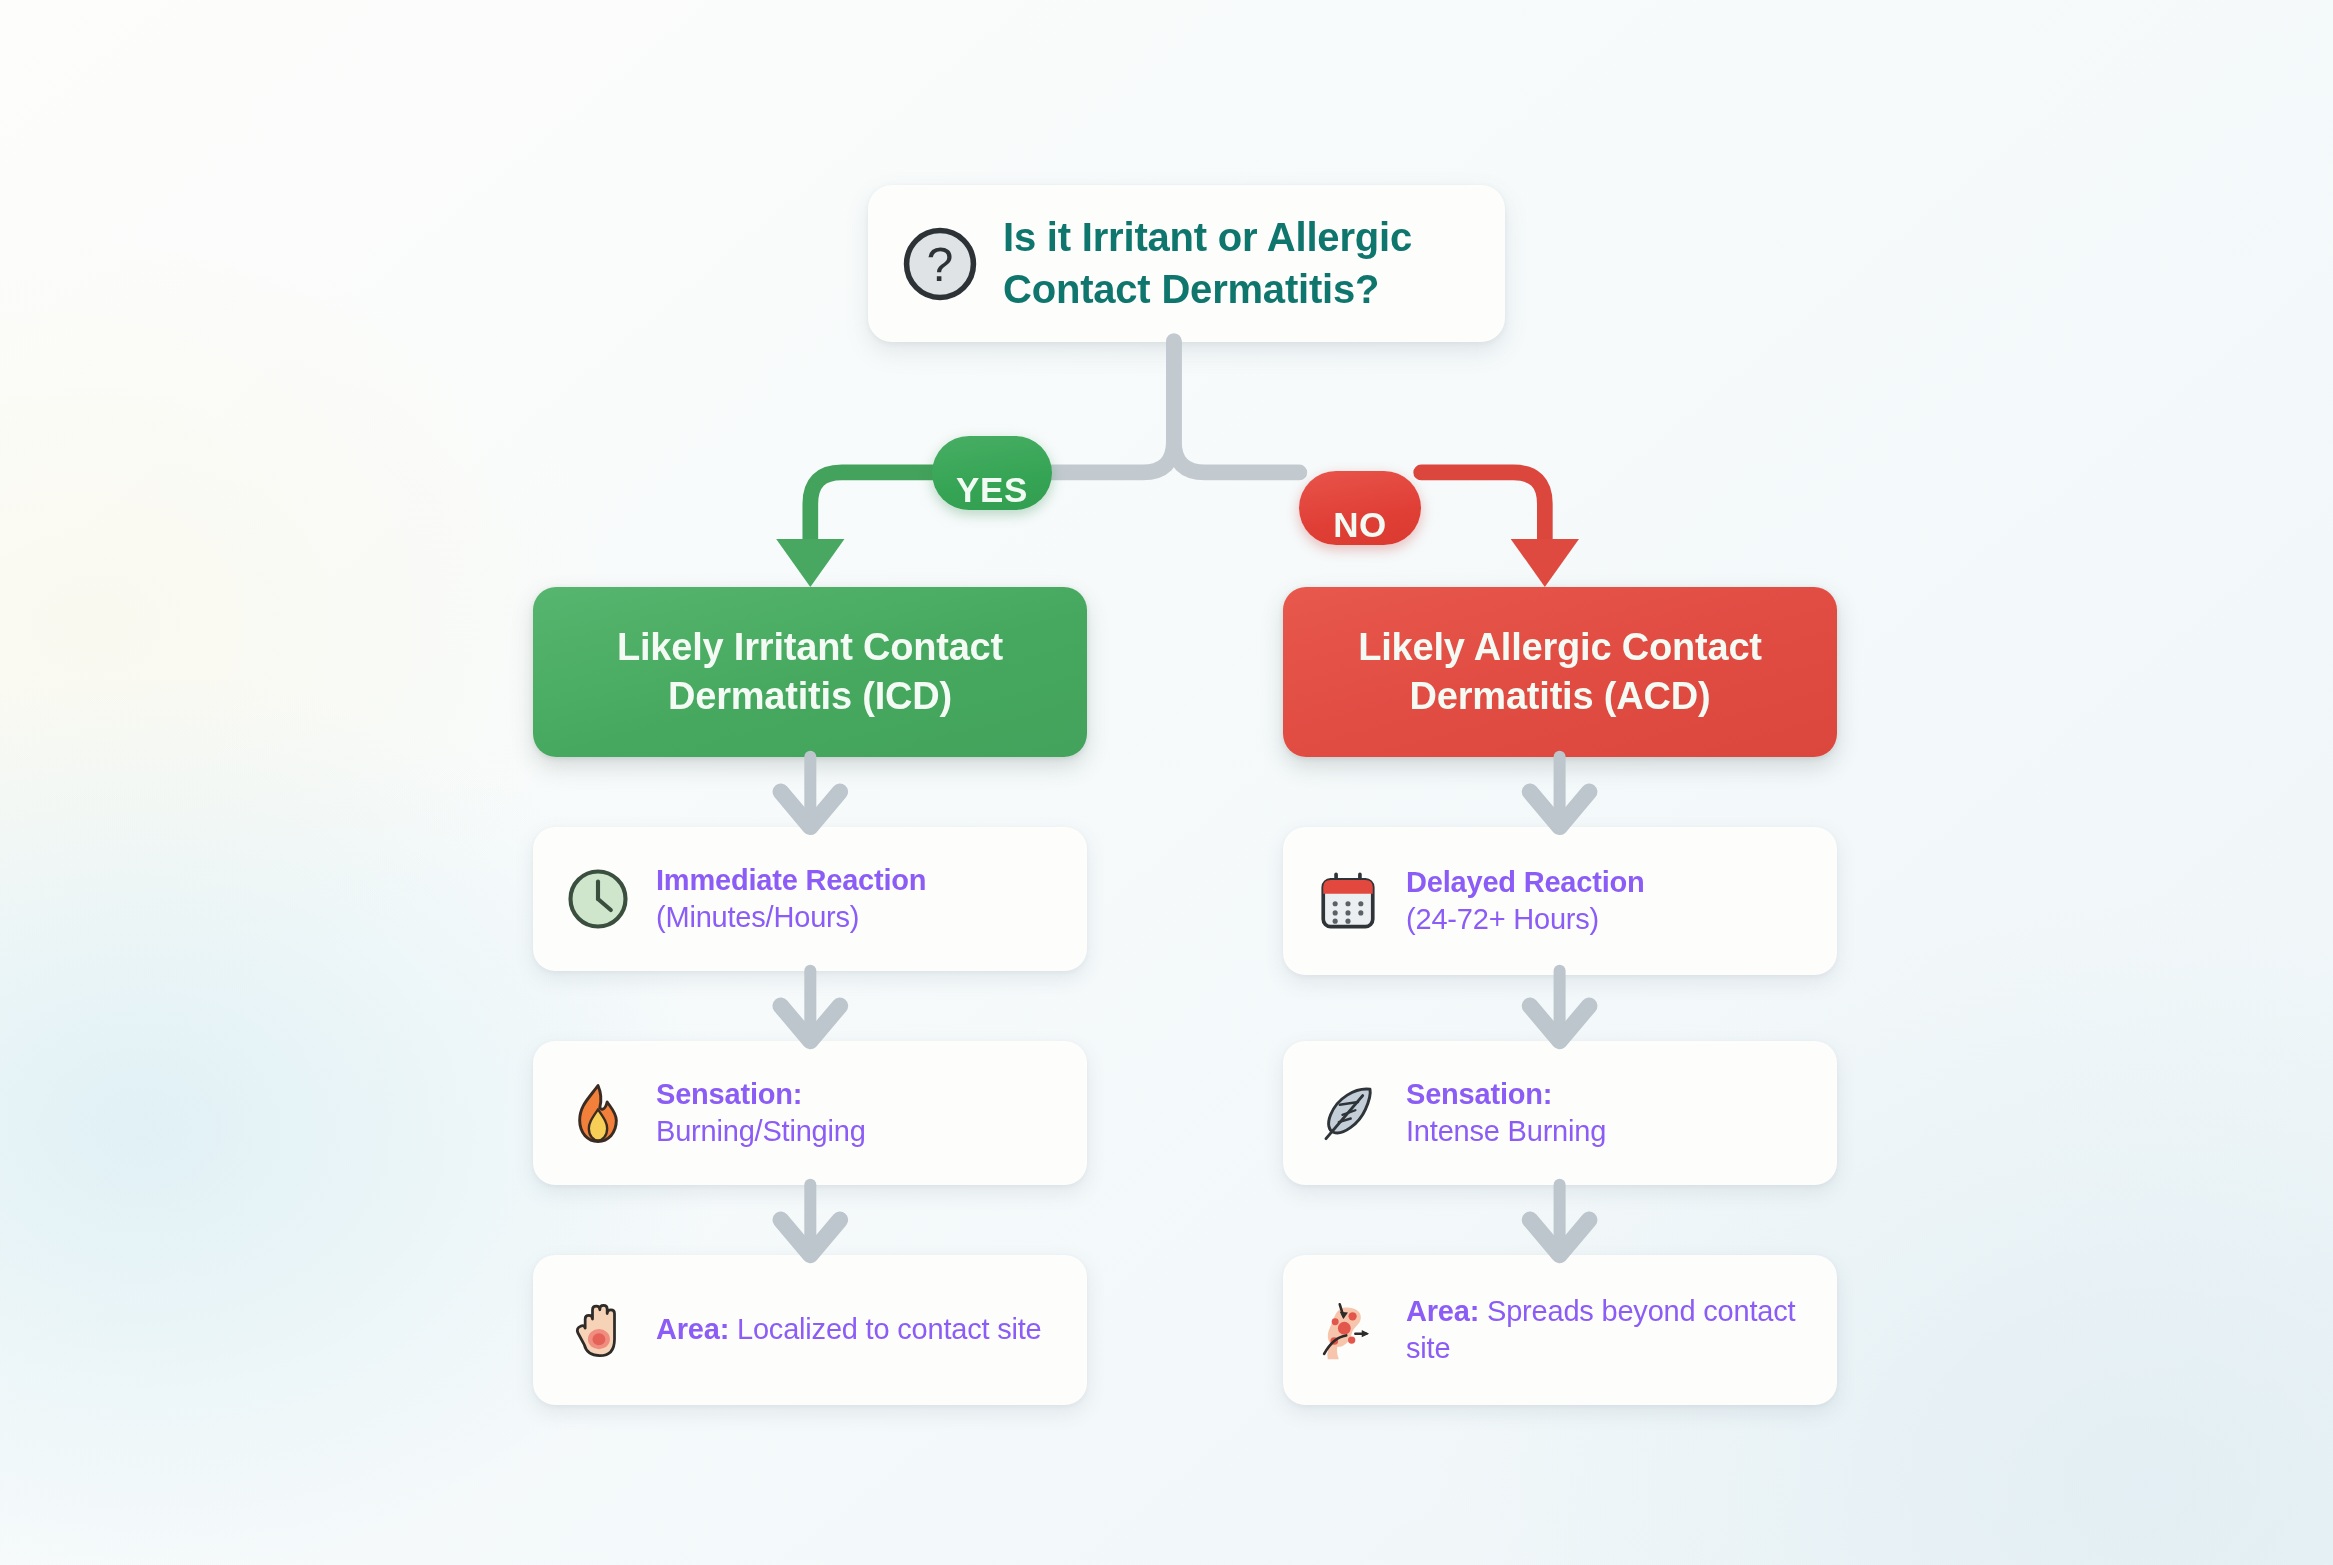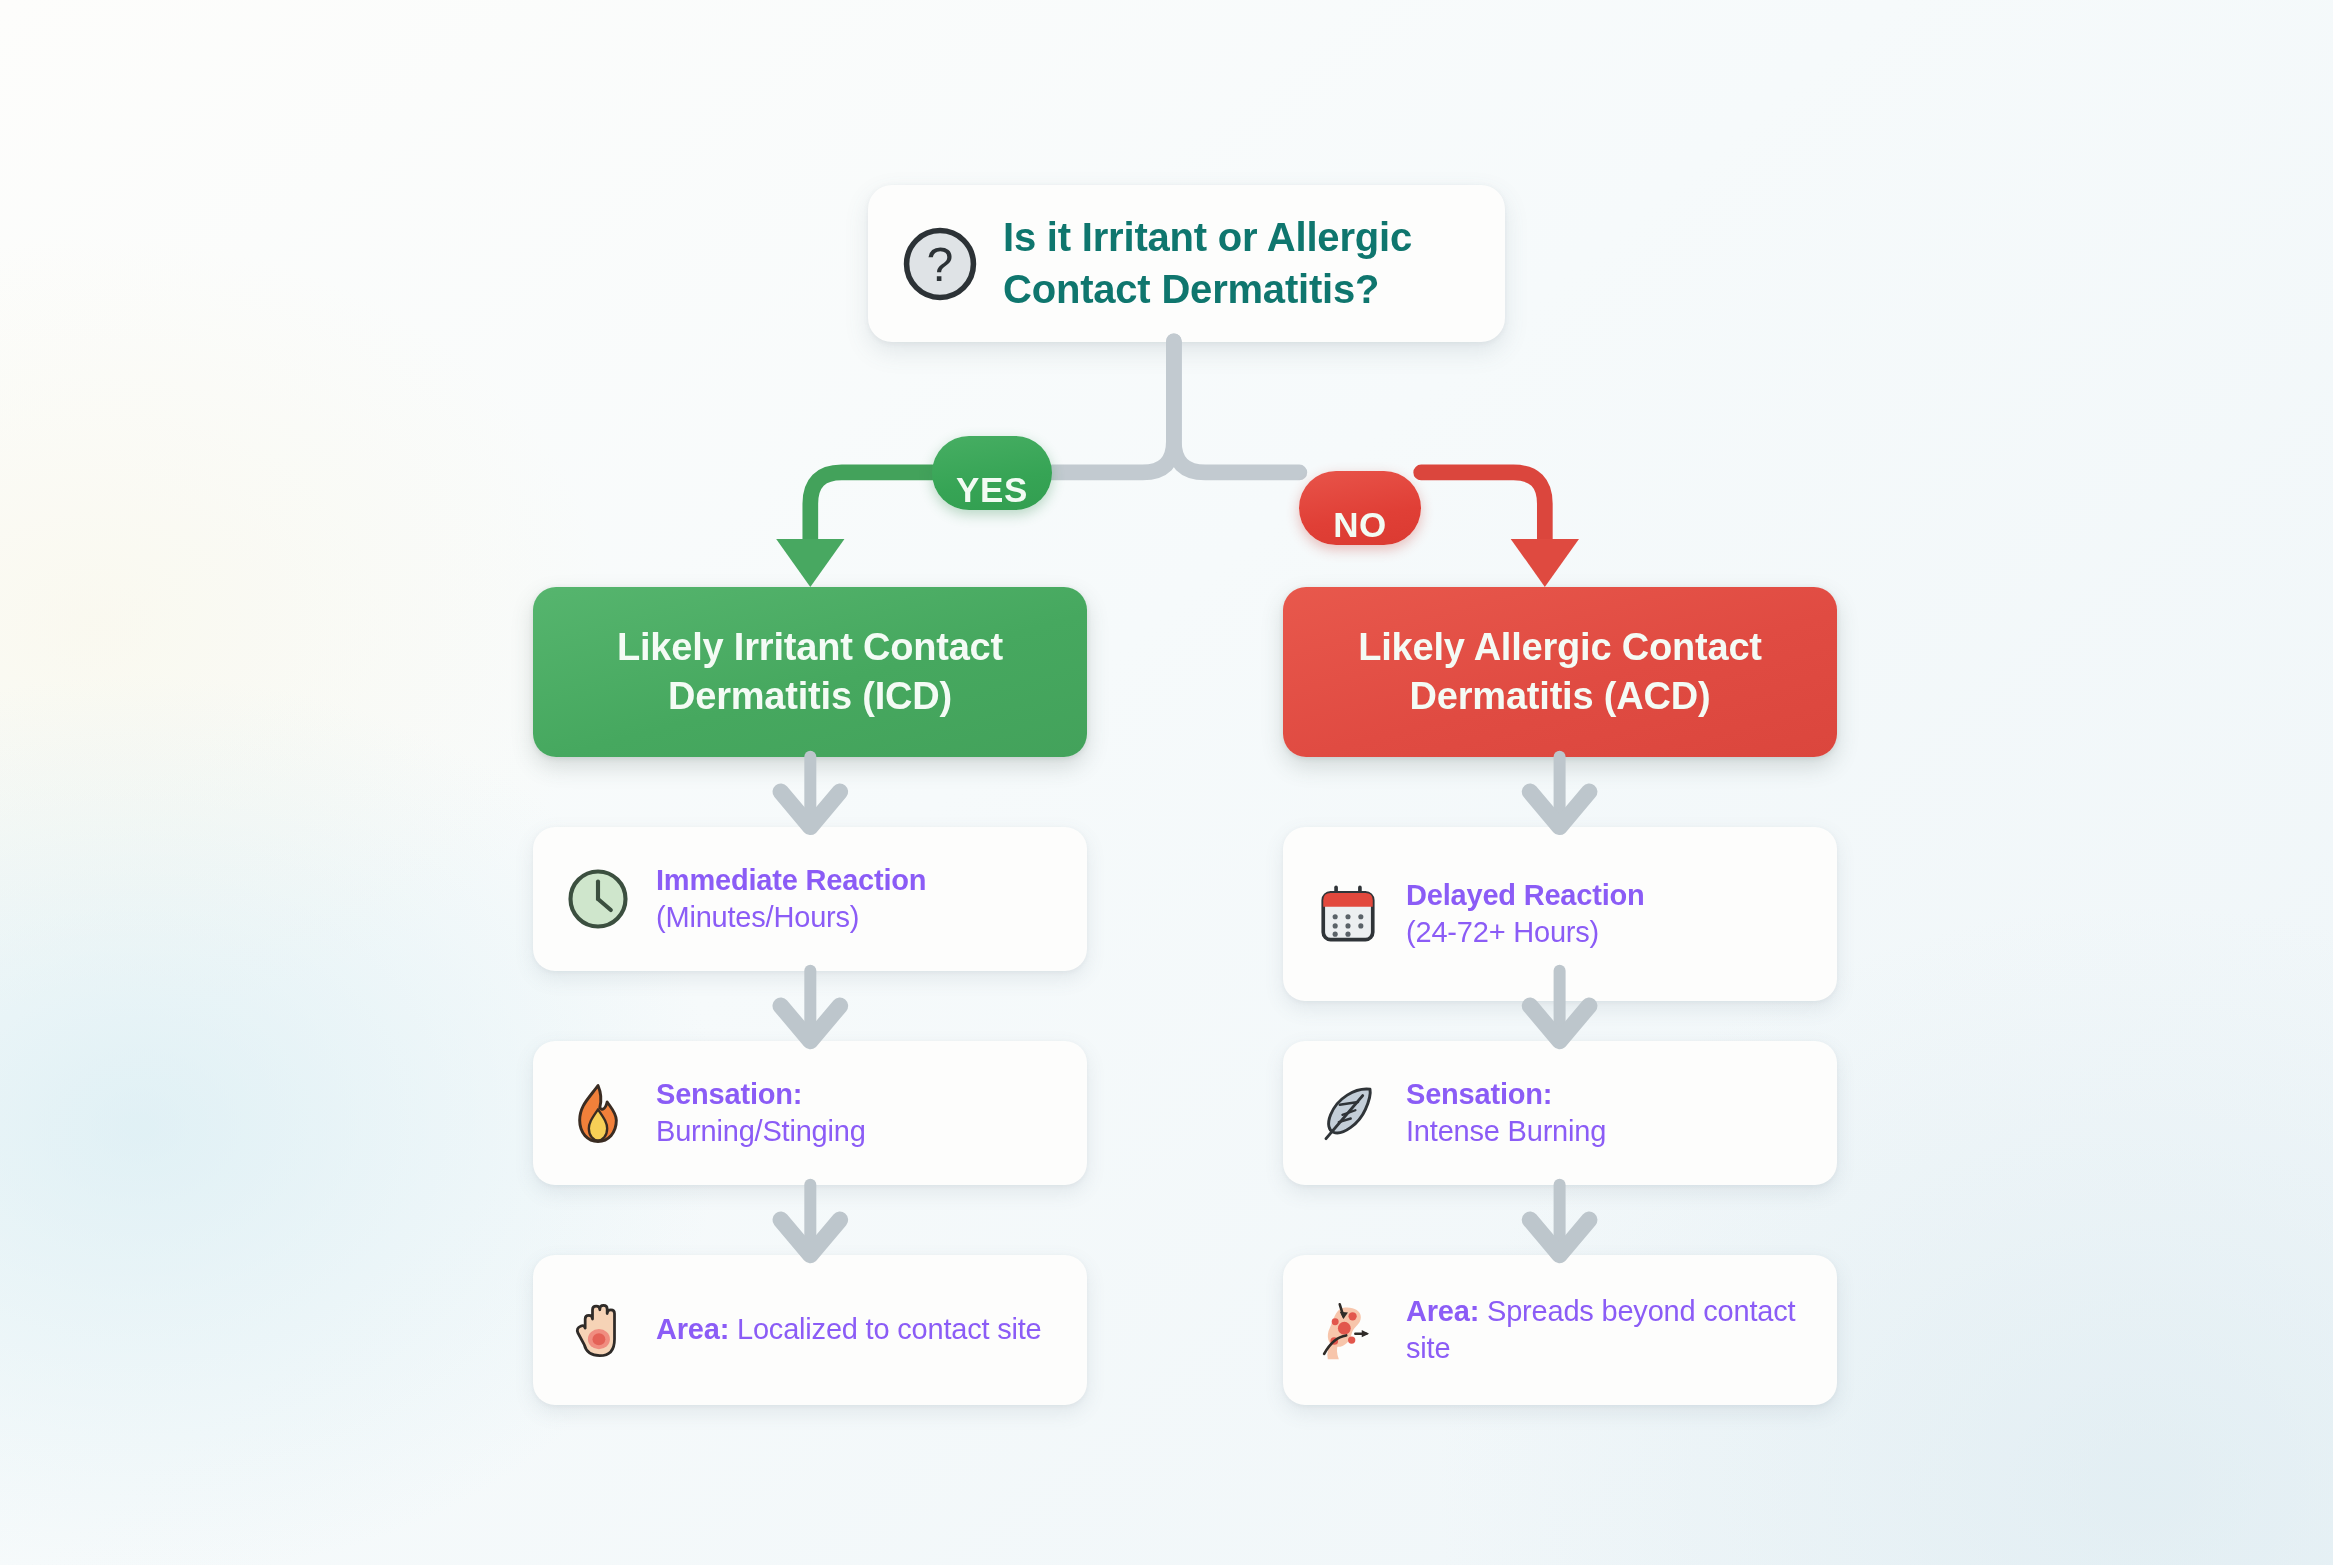--- a/index.html
+++ b/index.html
@@ -229,21 +229,21 @@
     </div>
   </div>
 
   <div class="node result-node result-red" style="left:1283px; top:587px; width:554px; height:170px;">
     <div>
       <div class="result-text">Likely Allergic Contact</div>
       <div class="result-text">Dermatitis (ACD)</div>
     </div>
   </div>
 
-  <div class="node detail-node" style="left:1283px; top:827px; width:554px; height:174px;">
+  <div class="node detail-node" style="left:1283px; top:827px; width:554px; height:148px;">
     <span class="detail-icon">
       <svg width="66" height="66" viewBox="0 0 72 72">
         <line x1="23" y1="7" x2="23" y2="19" stroke="#2f3438" stroke-width="4" stroke-linecap="round"></line>
         <line x1="49" y1="7" x2="49" y2="19" stroke="#2f3438" stroke-width="4" stroke-linecap="round"></line>
         <rect x="9" y="13" width="54" height="51" rx="8" fill="#eceff1" stroke="#2f3438" stroke-width="4"></rect>
         <path d="M9 21 Q9 13 17 13 L55 13 Q63 13 63 21 L63 28 L9 28 Z" fill="#e2483d"></path>
         <g fill="#5a6268">
           <circle cx="22" cy="39" r="2.8"></circle>
             <circle cx="36" cy="39" r="2.8"></circle>
             <circle cx="50" cy="39" r="2.8"></circle>

